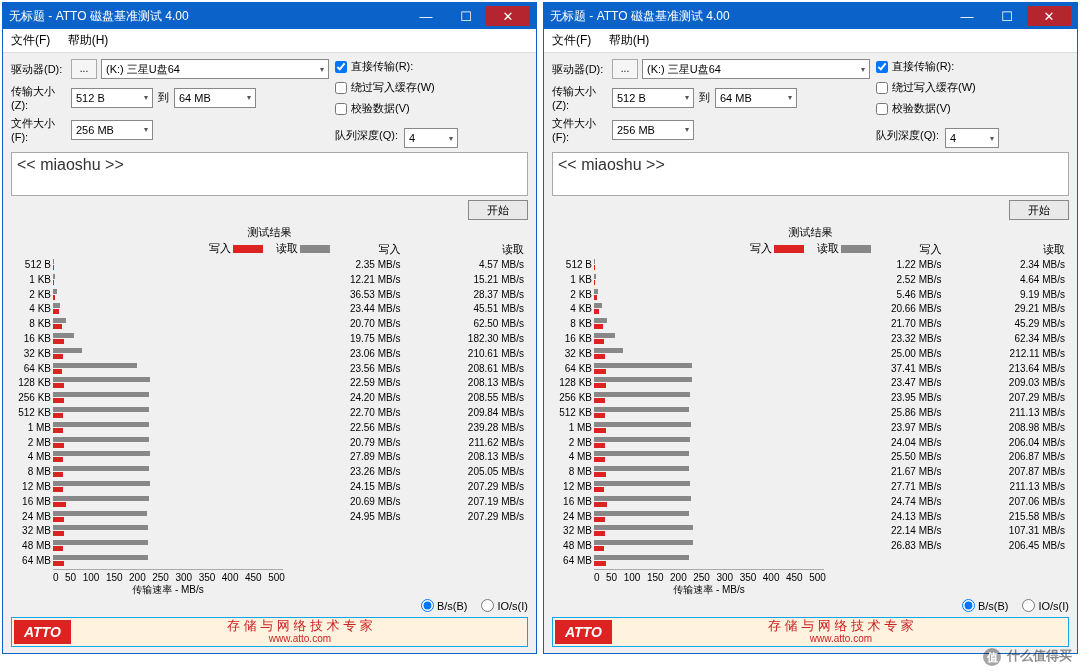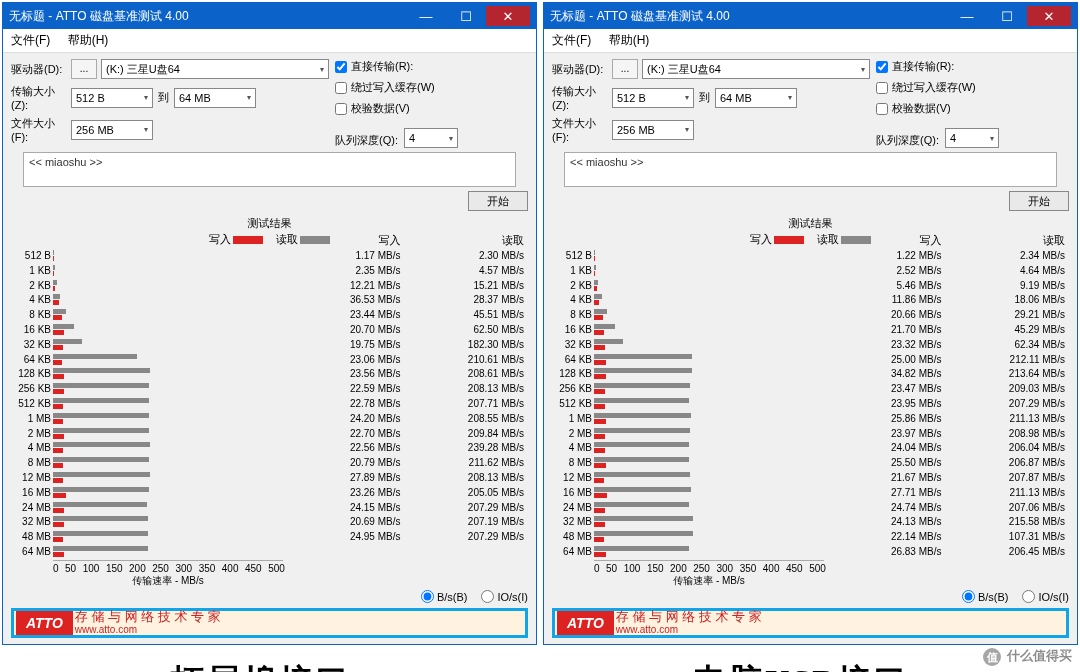--- a/index.html
+++ b/index.html
@@ -15,23 +15,23 @@
   .controls { padding: 6px 8px 2px 8px; display: flex; }
   .ctrl-left { width: 318px; }
   .ctrl-right { flex: 1; padding-left: 6px; }
   .row { display: flex; align-items: center; margin-bottom: 5px; font-size: 11px; }
   .lbl { width: 60px; }
   .ellipsis { width: 26px; height: 20px; border: 1px solid #aaa; background: #f5f5f5; text-align: center; line-height: 18px; margin-right: 4px; font-size: 10px; }
   .combo { height: 20px; border: 1px solid #888; background: #fff; padding: 0 4px; display: flex; align-items: center; justify-content: space-between; font-size: 11px; }
   .combo .arrow { font-size: 8px; color: #555; }
   .cbx { display: flex; align-items: center; margin-bottom: 6px; font-size: 11px; }
   .cbx input { margin-right: 4px; width: 12px; height: 12px; }
-  .qdepth { display: flex; align-items: flex-end; margin-top: 12px; }
+  .qdepth { display: flex; align-items: flex-start; margin-top: 12px; }
   .qdepth .combo { width: 54px; margin-left: 6px; }
-  .descbox { margin: 2px 20px; height: 35px; border: 1px solid #aaa; background: #fff; padding: 3px 5px; font-size: 11px; color: #333; display:flex; }
+  .descbox { margin: 2px 8px; height: 44px; border: 1px solid #aaa; background: #fff; padding: 3px 5px; font-size: 16px; color: #333; display:flex; }
   .descbox .txt { flex:1; }
   .startbtn { display:inline-block; margin: 2px 8px 4px auto; float:right; width: 60px; height: 20px; border: 1px solid #888; background: #e9e9e9; text-align: center; line-height: 18px; font-size: 11px; }
   .clearfix::after { content:""; display:table; clear:both; }
   .results-title { text-align: center; font-size: 11px; padding: 1px 0 1px 0; }
   .legend { text-align:center; font-size: 11px; padding-bottom: 2px; }
   .lg-w { display:inline-block; width:30px; height:8px; background:#d22; vertical-align:middle; margin:0 10px 0 2px;}
   .lg-r { display:inline-block; width:30px; height:8px; background:#888; vertical-align:middle; margin-left:2px;}
   .chart-area { display:flex; padding: 0 6px 2px 6px; }
   .ylabels { width: 44px; text-align:right; font-size:10px; line-height:14.8px; padding-right:2px;}
   .bars { width: 230px; border-bottom:1px solid #aaa; position:relative; }
@@ -40,23 +40,23 @@
   .bar-write { position:absolute; top:7px; height:5px; background:#d22; left:0;}
   .vals { flex:1; font-size:10px; }
   .valhdr { display:flex; font-size:11px; margin-bottom:1px; }
   .valhdr div { flex:1; text-align:right; padding-right:6px; }
   .valrow { display:flex; line-height:14.8px; height:14.8px; }
   .valrow div { flex:1; text-align:right; padding-right:6px; }
   .xaxis { display:flex; font-size:10px; margin-left:44px; width:232px; justify-content:space-between; padding:0 0 0 0;}
   .xaxis-label { text-align:center; font-size:10px; margin-left:44px; width:230px; }
   .unit-row { display:flex; align-items:center; padding:2px 8px; font-size:11px; justify-content:flex-end; gap:14px;}
   .radio { display:flex; align-items:flex-end; gap:3px;}
-  .footer { margin:3px 8px 6px 8px; height:30px; background:#fff3e0; display:flex; align-items:center; border:3px solid #0ea5e9;}
+  .footer { margin:3px 8px 6px 8px; height:30px; background:#fff3e0; display:flex; align-items:center; border:1px solid #0ea5e9;}
   .atto-badge { background:#d22; color:#fff; font-weight:bold; font-style:italic; padding:4px 10px; font-size:14px; margin:2px;}
-  .footer-text { flex:1; color:#c22; font-size:13px; line-height:13px; }
+  .footer-text { flex:1; text-align:center; color:#c22; font-size:13px; line-height:13px; }
   .footer-text .url { color:#c22; font-size:10px; }
   .captions { display:flex; justify-content:space-around; padding:12px 0 0 0; }
   .caption { font-size:34px; font-weight:900; font-family:"SimHei","Microsoft YaHei"; letter-spacing:2px;}
   .watermark { position:absolute; right:8px; bottom:6px; font-size:13px; color:rgba(0,0,0,0.45); font-weight:bold;}
   .watermark-ico { display:inline-block; width:18px; height:18px; border-radius:50%; background:rgba(0,0,0,0.35); color:#fff; text-align:center; line-height:18px; font-size:11px; vertical-align:middle; margin-right:2px;}
 </style>
 </head>
 <body>
 
 <div class="container" id="root">
@@ -243,24 +243,20 @@
           <div class="barrow">
       <div class="bar-read" style="width:41.46%"></div>
       <div class="bar-write" style="width:4.99%"></div>
     </div>
         </div>
       <div class="vals">
         <div class="valhdr" style="margin-top:-16px">
           <div>写入</div>
             <div>读取</div>
         </div>
-        <div class="valrow">
-      <div>1.17 MB/s</div>
-            <div>2.30 MB/s</div>
-          </div>
           <div class="valrow">
       <div>2.35 MB/s</div>
             <div>4.57 MB/s</div>
           </div>
           <div class="valrow">
       <div>12.21 MB/s</div>
             <div>15.21 MB/s</div>
           </div>
           <div class="valrow">
       <div>36.53 MB/s</div>
@@ -282,24 +278,20 @@
       <div>23.06 MB/s</div>
             <div>210.61 MB/s</div>
           </div>
           <div class="valrow">
       <div>23.56 MB/s</div>
             <div>208.61 MB/s</div>
           </div>
           <div class="valrow">
       <div>22.59 MB/s</div>
             <div>208.13 MB/s</div>
-          </div>
-          <div class="valrow">
-      <div>22.78 MB/s</div>
-            <div>207.71 MB/s</div>
           </div>
           <div class="valrow">
       <div>24.20 MB/s</div>
             <div>208.55 MB/s</div>
           </div>
           <div class="valrow">
       <div>22.70 MB/s</div>
             <div>209.84 MB/s</div>
           </div>
           <div class="valrow">
@@ -556,41 +548,37 @@
           </div>
           <div class="valrow">
       <div>2.52 MB/s</div>
             <div>4.64 MB/s</div>
           </div>
           <div class="valrow">
       <div>5.46 MB/s</div>
             <div>9.19 MB/s</div>
           </div>
           <div class="valrow">
-      <div>11.86 MB/s</div>
-            <div>18.06 MB/s</div>
-          </div>
-          <div class="valrow">
       <div>20.66 MB/s</div>
             <div>29.21 MB/s</div>
           </div>
           <div class="valrow">
       <div>21.70 MB/s</div>
             <div>45.29 MB/s</div>
           </div>
           <div class="valrow">
       <div>23.32 MB/s</div>
             <div>62.34 MB/s</div>
           </div>
           <div class="valrow">
       <div>25.00 MB/s</div>
             <div>212.11 MB/s</div>
           </div>
           <div class="valrow">
-      <div>34.82 MB/s</div>
+      <div>37.41 MB/s</div>
             <div>213.64 MB/s</div>
           </div>
           <div class="valrow">
       <div>23.47 MB/s</div>
             <div>209.03 MB/s</div>
           </div>
           <div class="valrow">
       <div>23.95 MB/s</div>
             <div>207.29 MB/s</div>
           </div>

